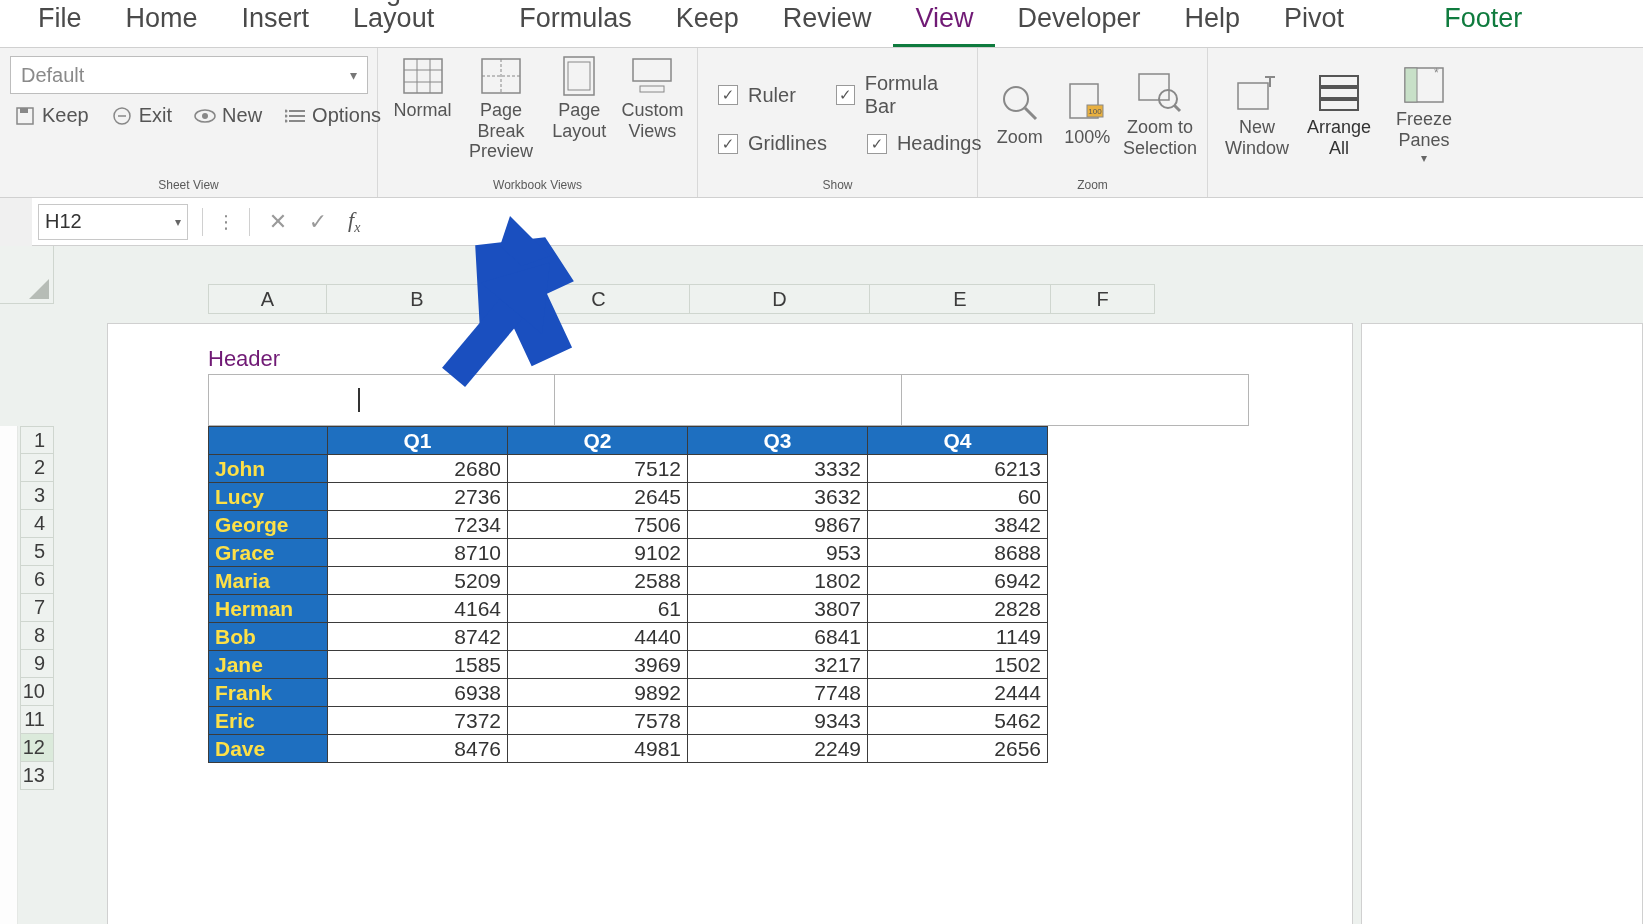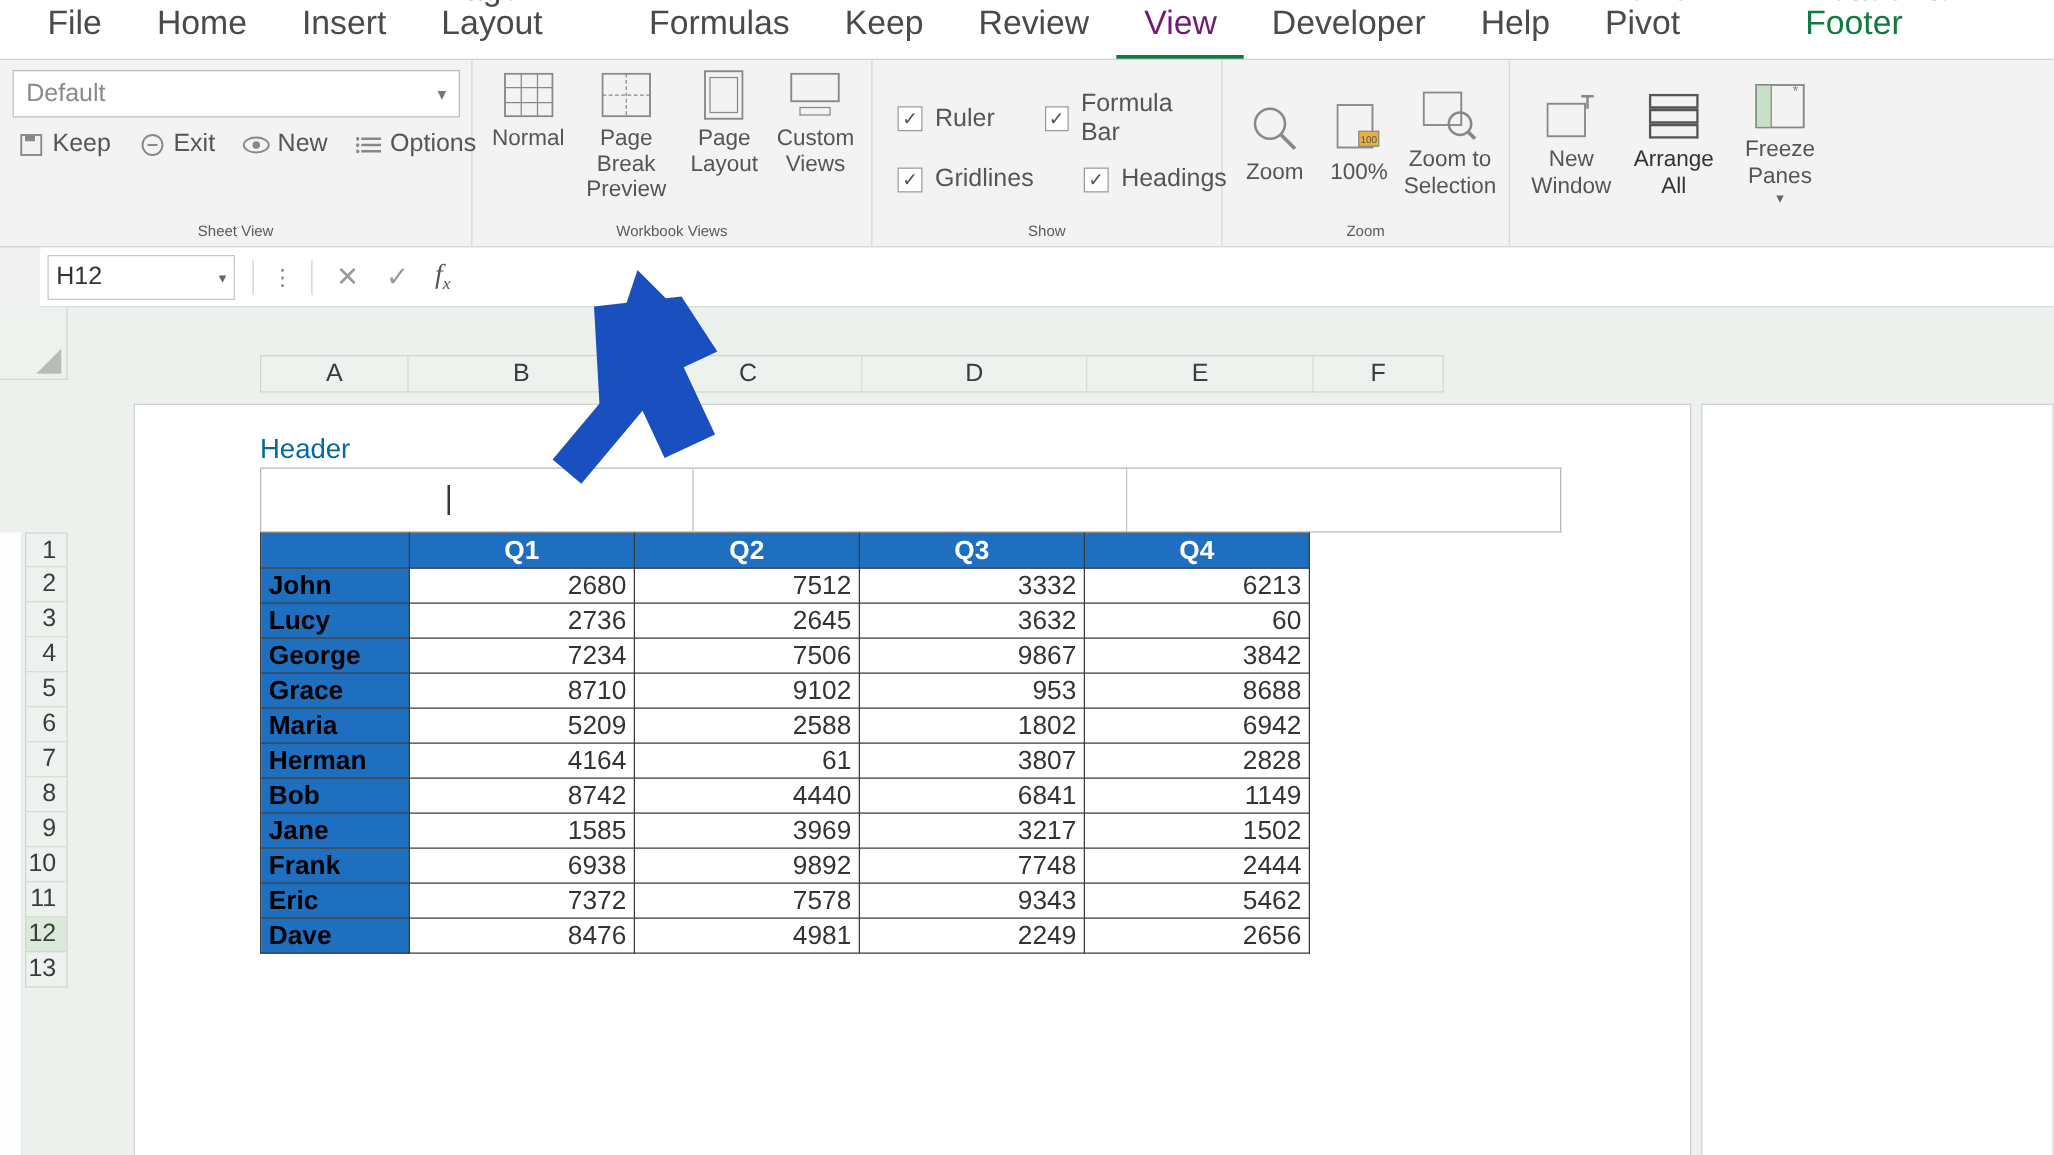--- a/index.html
+++ b/index.html
@@ -50,30 +50,30 @@
   .col-h-wrap { position:absolute; left:208px; top:38px; display:flex;}
   .col-h { height:30px; border:1px solid #cfd6cf; border-left:none; background:#eef2ef; display:flex; align-items:center; justify-content:center; font-size:20px; color:#3c3c3c;}
   .colA{width:119px; border-left:1px solid #cfd6cf;} .colB{width:181px;} .colC{width:182px;} .colD{width:180px;} .colE{width:181px;} .colF{width:104px;}
   .row-headers { position:absolute; left:0; top:180px; width:54px; display:flex; flex-direction:column;}
   .row-h { height:28px; border:1px solid #cfd6cf; border-top:none; background:#eef2ef; display:flex; align-items:center; justify-content:flex-end; padding-right:8px; font-size:20px; color:#3c3c3c;}
   .row-h:first-child{border-top:1px solid #cfd6cf;}
   .row-gutter { position:absolute; left:0; top:58px; width:54px; height:122px; background:#edf1ee;}
   .left-strip { position:absolute; left:0; top:58px; width:18px; bottom:0; background:#fdfdfd; border-right:1px solid #e5e8e5;}
   
   .page { position:absolute; left:108px; top:78px; width:1244px; bottom:0; background:#fff; box-shadow: 0 0 0 1px #d0d0d0; }
-  .header-label { position:absolute; left:100px; top:22px; font-size:22px; color:#0369a1;}
+  .header-label { position:absolute; left:100px; top:22px; font-size:22px; color:#701a75;}
   .header-boxes { position:absolute; left:100px; top:50px; display:flex;}
   .hbox { height:52px; border:1px solid #b5b5b5; background:#fff;}
   .hbox.left{width:347px;} .hbox.center{width:347px; border-left:none;} .hbox.right{width:347px; border-left:none;}
   .cursor { position:absolute; left:250px; top:64px; width:2px; height:24px; background:#333;}
   
   .data-table { position:absolute; left:100px; top:102px; border-collapse:collapse;}
   .data-table th, .data-table td { border:1px solid #3b3b3b; height:28px; font-size:21px; }
   .data-table th { background:#1e6fc0; color:#fff; text-align:center; font-weight:bold;}
-  .data-table .namecell { background:#1e6fc0; color:#000000; font-weight:bold; text-align:left; padding-left:6px; width:119px;}
+  .data-table .namecell { background:#1e6fc0; color:#fde047; font-weight:bold; text-align:left; padding-left:6px; width:119px;}
   .data-table .val { text-align:right; padding-right:6px; width:180px; background:#fff;}
   .th-name { width:119px;}
   .th-q { width:180px;}
   
   .arrow { position:absolute; z-index:50; pointer-events:none;}
   
   .page2 { position:absolute; left:1362px; top:78px; width:280px; bottom:0; background:#fff; box-shadow: 0 0 0 1px #d0d0d0;}
   .row-h.active { background:#dbeadb;}
   
   svg { display:block; }

